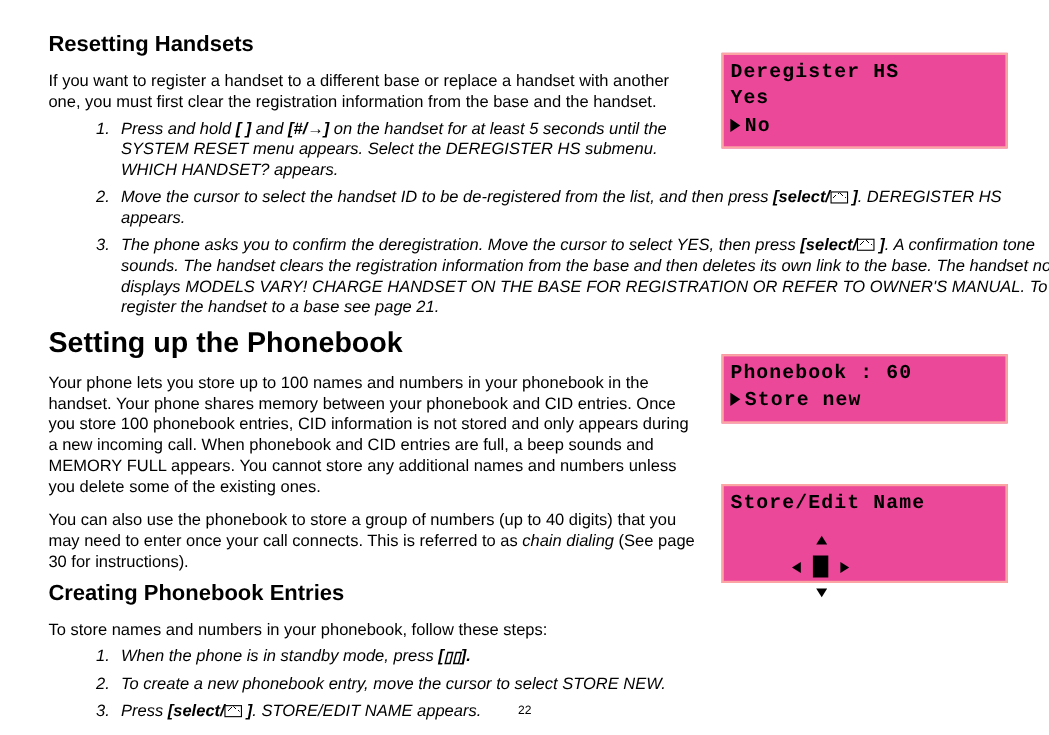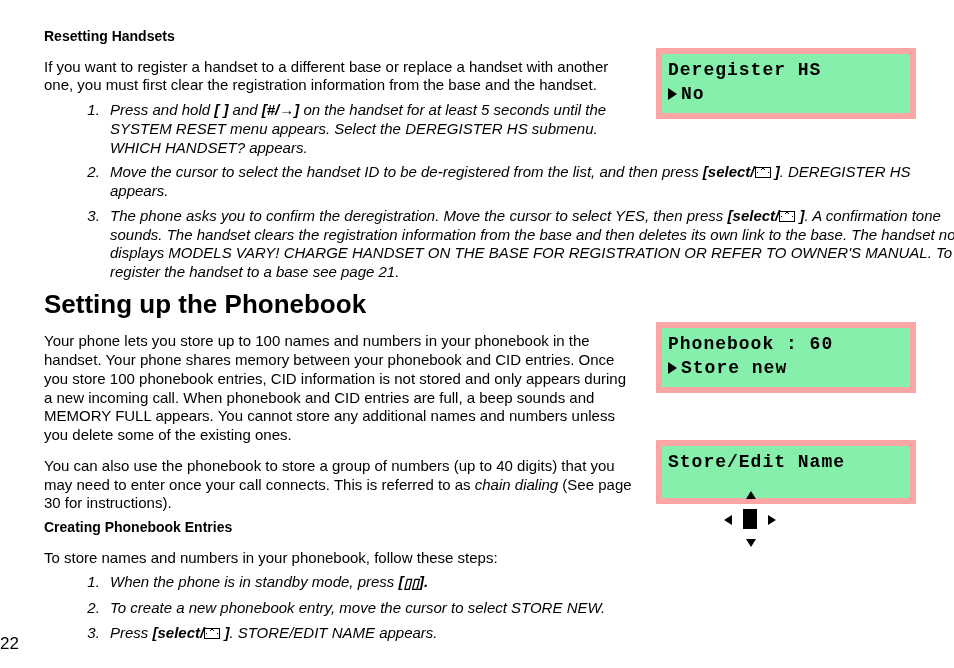--- a/index.html
+++ b/index.html
@@ -15,21 +15,21 @@
     position: relative;
     width: 954px;
     height: 668px;
     box-sizing: border-box;
     padding: 28px 44px 20px 44px;
   }
   .textcol {
     width: 590px;
   }
   h2.sub {
-    font-size: 14px;
+    font-size: 20px;
     font-weight: bold;
     margin: 0 0 2px 0;
   }
   h1.main {
     font-size: 26px;
     font-weight: bold;
     margin: 6px 0 2px 0;
   }
   p {
     margin: 12px 0 6px 0;
@@ -46,22 +46,22 @@
     padding-left: 6px;
     font-style: italic;
   }
   .key {
     font-weight: bold;
   }
   .italic { font-style: italic; }
   .lcd {
     position: absolute;
     right: 38px;
-    border: 6px solid #fca5a5;
-    background: #86efac;
+    border: 2px solid #fca5a5;
+    background: #ec4899;
     font-family: "Courier New", monospace;
     font-size: 18px;
     font-weight: bold;
     letter-spacing: 1px;
     padding: 4px 6px 6px 6px;
     width: 260px;
     box-sizing: border-box;
     line-height: 1.35;
   }
   .lcd .row { white-space: pre; }
@@ -92,22 +92,22 @@
     width: 0; height: 0;
   }
   .arr.up    { left: 36px; top: 2px;  border-left:5px solid transparent; border-right:5px solid transparent; border-bottom:8px solid #000; }
   .arr.down  { left: 36px; top: 50px; border-left:5px solid transparent; border-right:5px solid transparent; border-top:8px solid #000; }
   .arr.left  { left: 14px; top: 26px; border-top:5px solid transparent; border-bottom:5px solid transparent; border-right:8px solid #000; }
   .arr.right { left: 58px; top: 26px; border-top:5px solid transparent; border-bottom:5px solid transparent; border-left:8px solid #000; }
   .pagenum {
     position: absolute;
     bottom: 14px;
     left: 0; right: 0;
-    text-align: left;
-    font-size: 17px;
+    text-align: center;
+    font-size: 11px;
   }
   .envelope {
     display: inline-block;
     width: 16px; height: 11px;
     border: 1.5px solid #000;
     position: relative;
     vertical-align: -1px;
     box-sizing: border-box;
   }
   .envelope::before {
@@ -125,29 +125,30 @@
     vertical-align:-1px;
   }
 </style>
 </head>
 <body>
 
 <div class="page">
 
   <div class="lcd" style="top:48px;">
     <div class="row">Deregister HS</div>
+    <div class="row">Yes</div>
     <div class="row"><span class="ptr"></span><span>No</span></div>
   </div>
 
   <div class="lcd" style="top:322px;">
     <div class="row">Phonebook : 60</div>
     <div class="row"><span class="ptr"></span><span>Store new</span></div>
   </div>
 
-  <div class="lcd" style="top:440px; height:64px;">
+  <div class="lcd" style="top:440px; height:90px;">
     <div class="row">Store/Edit Name</div>
     <div class="row" style="position:relative; margin-top:10px; padding-left:4px;">
       <span class="cursorblock">
         <span class="cur-arrows">
           <span class="arr up"></span>
           <span class="arr down"></span>
           <span class="arr left"></span>
           <span class="arr right"></span>
         </span>
       </span>

